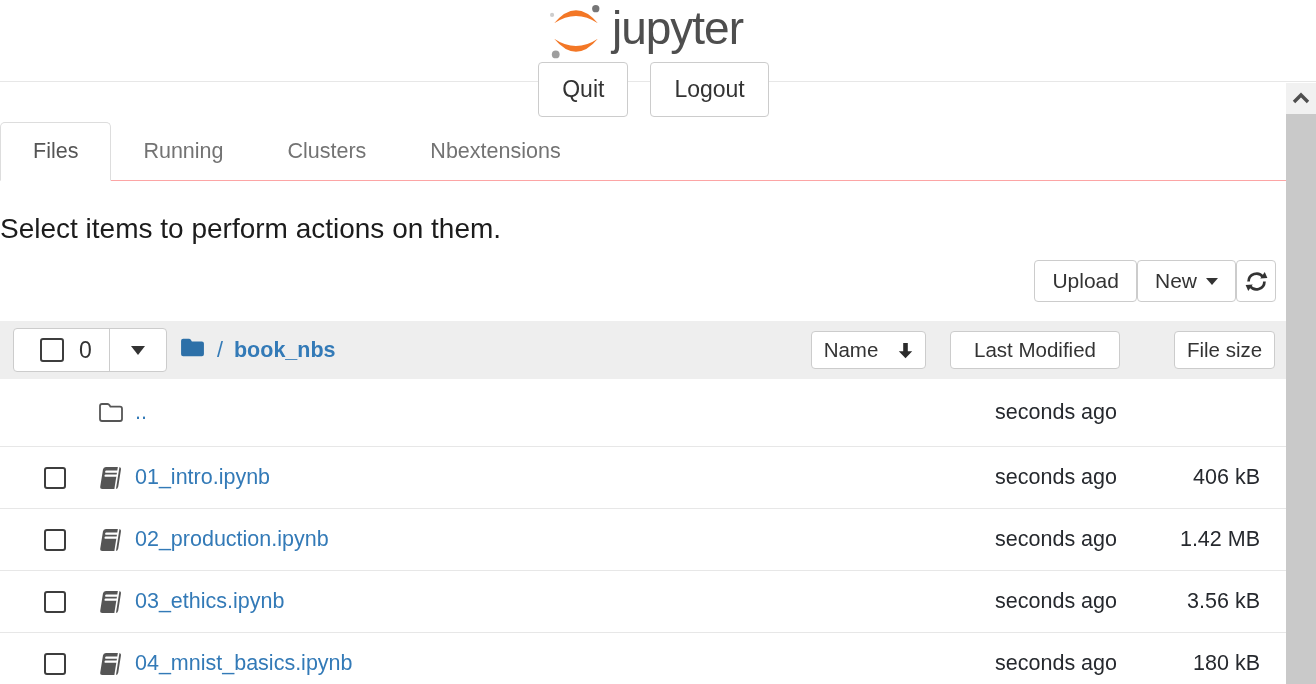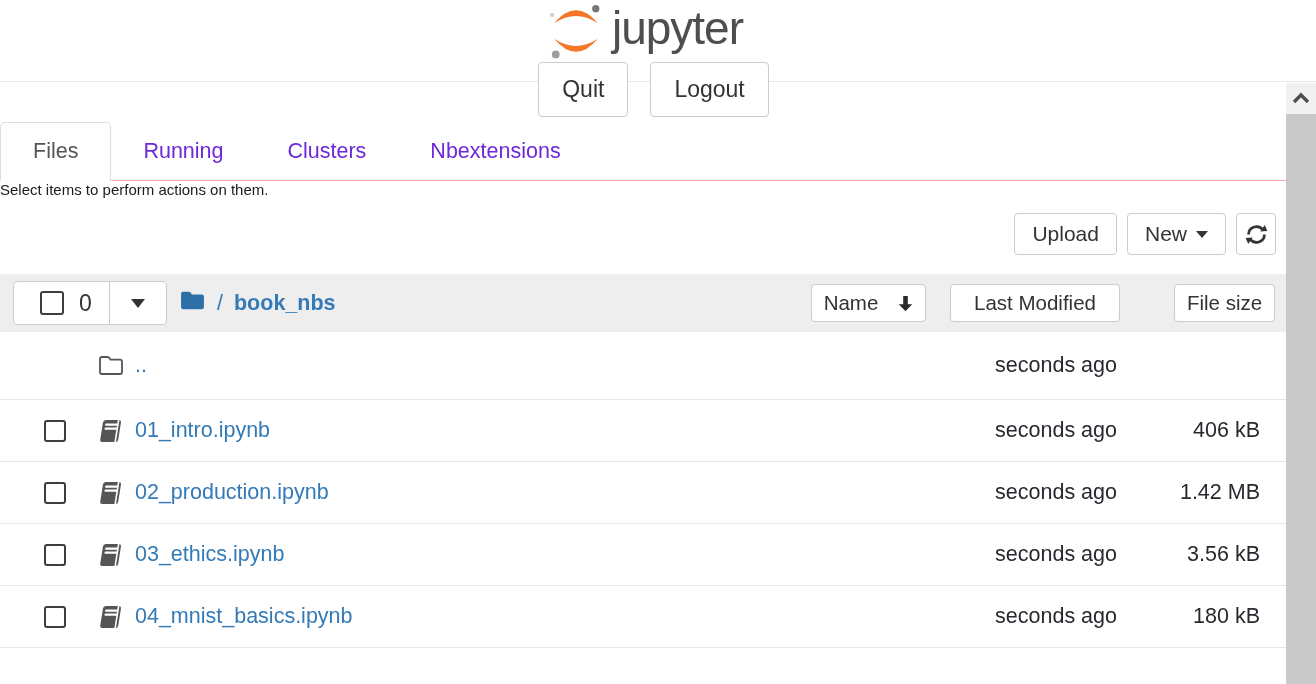--- a/index.html
+++ b/index.html
@@ -52,35 +52,35 @@
   .content { width: 1286px; }
 
   .tabs {
     margin-top: 37px;
     display: flex;
     border-bottom: 1px solid #fca5a5;
     height: 62px;
     align-items: flex-end;
   }
   .tab {
-    font-size: 21.5px; padding: 16px 32px; color: #6d28d9;
+    font-size: 21.5px; padding: 16px 32px; color: #737373;
     cursor: pointer; margin-bottom: 0;
   }
   .tab.active {
     color: #555; background: #fff;
     border: 1px solid #ddd; border-bottom: 1px solid #fff;
     border-radius: 5px 5px 0 0;
     margin-bottom: -1px;
   }
 
-  .message { font-size: 15px; color: #1c1c1c; }
+  .message { margin-top: 32px; font-size: 28px; color: #1c1c1c; }
 
   .toolbar {
     margin-top: 15px; margin-right: 10px;
-    display: flex; justify-content: flex-end; align-items: center; gap: 10px;
+    display: flex; justify-content: flex-end; align-items: center; gap: 0;
   }
   .btn-sm { font-size: 21px; padding: 8px 17px; height: 42px; }
   .btn-icon { width: 40px; height: 42px; padding: 0; }
   .caret {
     display: inline-block; width: 0; height: 0; margin-left: 9px;
     border-left: 6px solid transparent; border-right: 6px solid transparent;
     border-top: 7px solid #333;
   }
 
   

